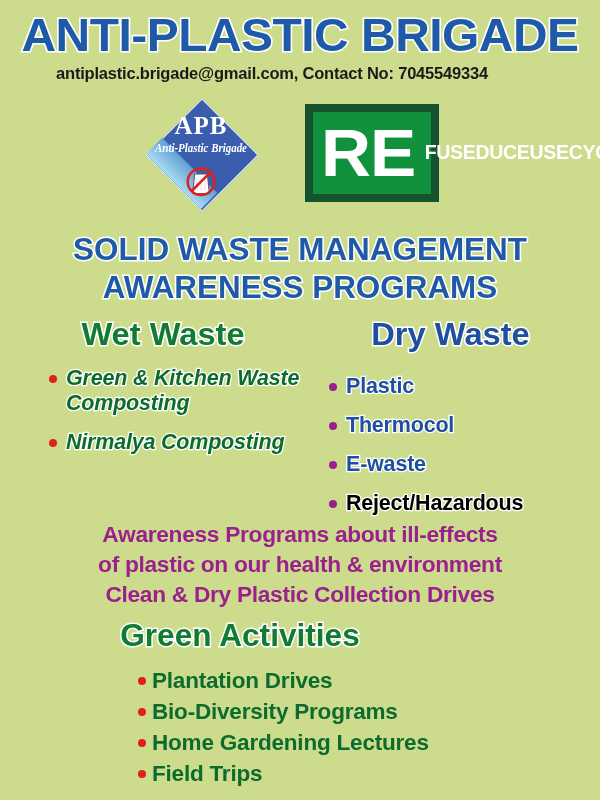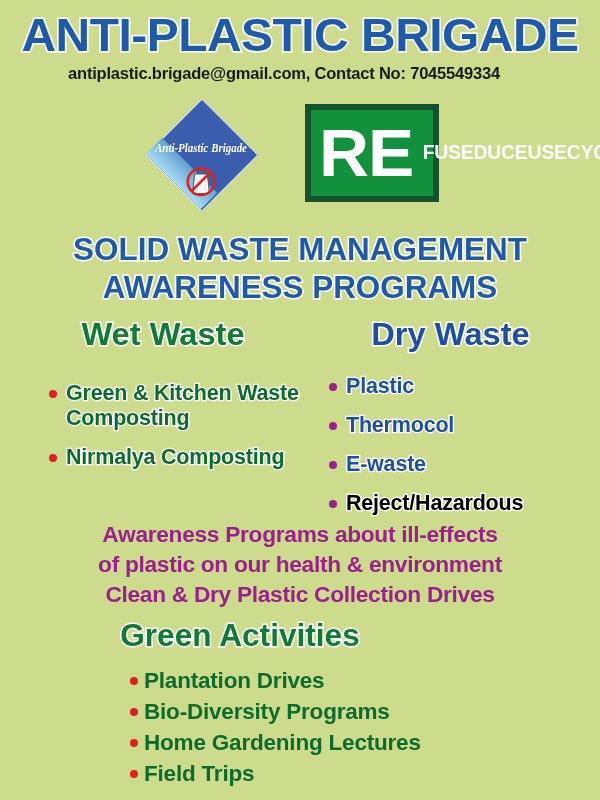--- a/index.html
+++ b/index.html
@@ -37,21 +37,21 @@
     color: #1f5aa8;
     -webkit-text-stroke: 3.2px #ffffff;
     paint-order: stroke fill;
     line-height: 1.05;
     transform: scaleX(1.02);
     white-space: nowrap;
   }
   .header-contact {
     position: absolute;
     top: 64px;
-    left: 16px;
+    left: 4px;
     width: 536px;
     text-align: center;
     font-size: 16.5px;
     font-weight: bold;
     color: #1a1a1a;
     letter-spacing: -0.2px;
     white-space: nowrap;
   }
 
   
@@ -146,21 +146,21 @@
   }
 
   
   .re-logo {
     position: absolute;
     left: 305px;
     top: 6px;
     width: 134px;
     height: 98px;
     background: #12913d;
-    border: 6px solid #14532d;
+    border: 8px solid #14532d;
     box-sizing: border-box;
     display: flex;
     align-items: center;
     padding-left: 8px;
     box-sizing: border-box;
   }
   .re-big {
     font-size: 66px;
     font-weight: bold;
     font-stretch: condensed;
@@ -230,21 +230,21 @@
     transform: scaleX(1.02);
   }
   .col-title.green { color: #117a35; }
   .col-title.blue  { color: #1f4fa0; }
 
   .col-list {
     list-style: none;
     margin: 0;
     padding: 0;
   }
-  .col-wet .col-list { margin-top: 31px; padding-left: 48px; }
+  .col-wet .col-list { margin-top: 16px; padding-left: 48px; font-style: italic; }
   .col-dry .col-list { margin-top: 24px; padding-left: 38px; }
 
   .col-list li {
     position: relative;
     font-size: 21.5px;
     font-weight: bold;
     font-stretch: condensed;
     line-height: 1.16;
     -webkit-text-stroke: 2.6px #ffffff;
     paint-order: stroke fill;
@@ -296,21 +296,21 @@
     font-weight: bold;
     font-stretch: condensed;
     color: #117a35;
     -webkit-text-stroke: 3px #ffffff;
     paint-order: stroke fill;
     line-height: 1;
     transform: scaleX(1.02);
   }
   .ga-list {
     list-style: none;
-    margin: 16px 0 0 4px;
+    margin: 16px 0 0 12px;
     padding-left: 140px;
   }
   .ga-list li {
     position: relative;
     font-size: 22.5px;
     font-weight: bold;
     font-stretch: condensed;
     color: #0d6b2e;
     line-height: 1.25;
     letter-spacing: -0.2px;
@@ -333,20 +333,21 @@
 
   <div class="header-title">ANTI-PLASTIC BRIGADE</div>
   <div class="header-contact">antiplastic.brigade@gmail.com, Contact No: 7045549334</div>
 
   <div class="logos">
 
     <div class="apb-logo">
       <div class="apb-diamond"></div>
       <div class="apb-diamond-lower"></div>
       <div class="apb-text-wrap">
+        <div class="apb-abbr">APB</div>
         <div class="apb-full">Anti-Plastic Brigade</div>
       </div>
       <svg class="apb-bag" viewBox="0 0 60 60">
         <path d="M21 20 L39 20 L42 48 L18 48 Z" fill="#ffffff" stroke="#555555" stroke-width="1.4"></path>
         <path d="M25 20 C25 12, 35 12, 35 20" fill="none" stroke="#555555" stroke-width="1.4"></path>
         <path d="M24 24 L24 44 M30 24 L30 44 M36 24 L36 44" stroke="#cccccc" stroke-width="0.8" fill="none"></path>
         <circle cx="30" cy="31" r="19" fill="none" stroke="#e02020" stroke-width="3.6"></circle>
         <line x1="16" y1="45" x2="44" y2="17" stroke="#e02020" stroke-width="3.6"></line>
       </svg>
     </div>

